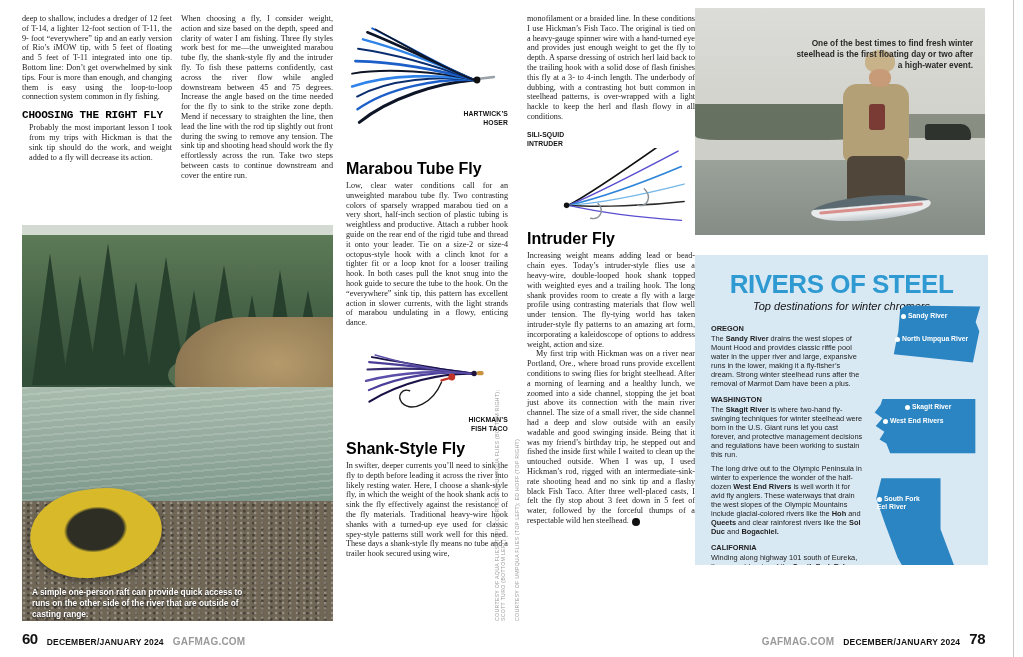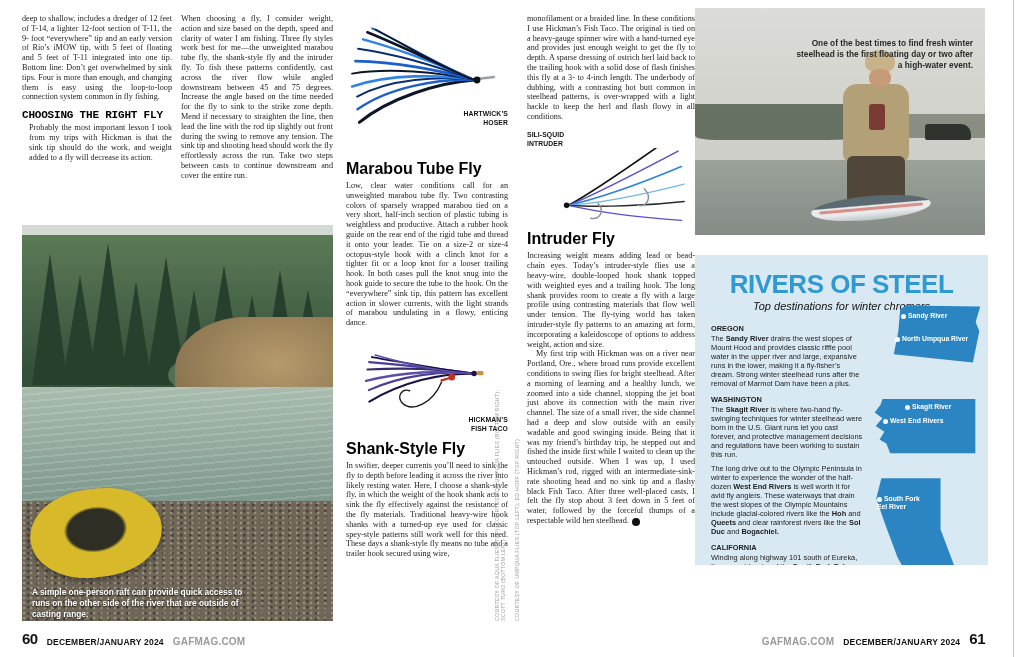--- a/index.html
+++ b/index.html
@@ -265,16 +265,16 @@
     </svg>
     <div class="map-label wrap" style="left:14px;top:20px;"><span class="dot"></span><span>South Fork Eel River</span></div>
   </div>
 </div>
 
 <div class="credit" style="left:514px;top:376px;">COURTESY OF UMPQUA FLIES (TOP LEFT); ED HOFF (TOP RIGHT)</div>
 
 <div class="footer" style="right:38px;top:630px;">
   <span class="site">GAFMAG.COM</span>
   <span class="issue">DECEMBER/JANUARY 2024</span>
-  <span class="pg">61</span>
+  <span class="pg">78</span>
 </div>
 
 <div class="page-edge"></div>
 
 </body></html>

